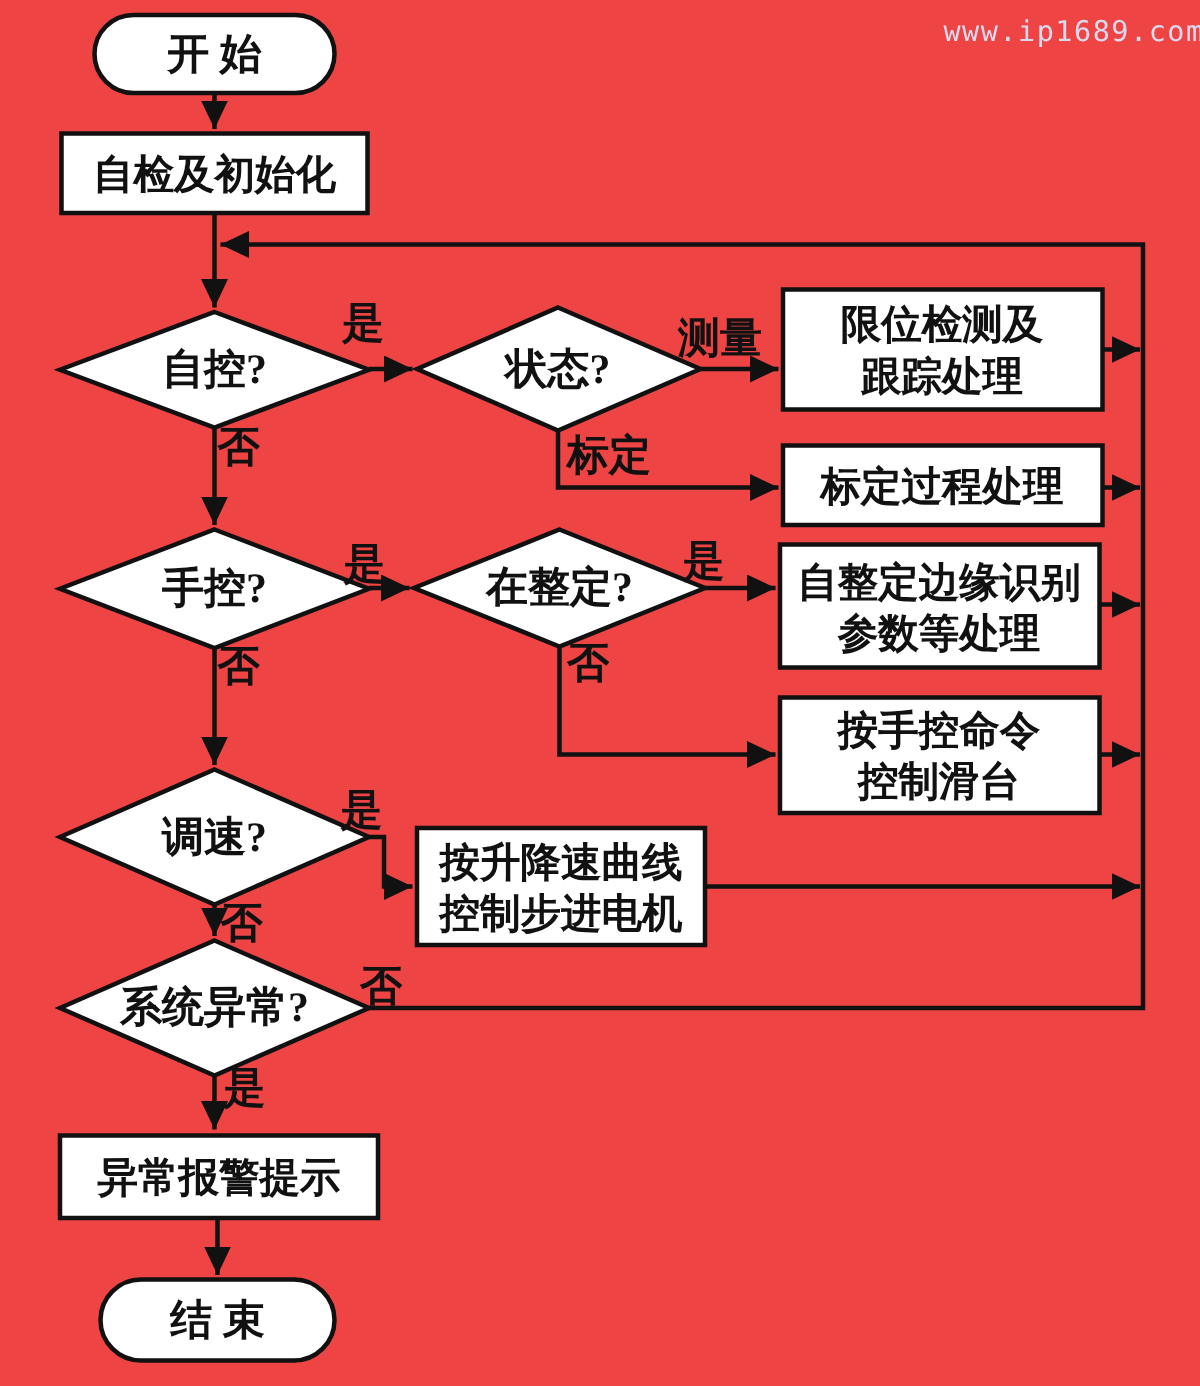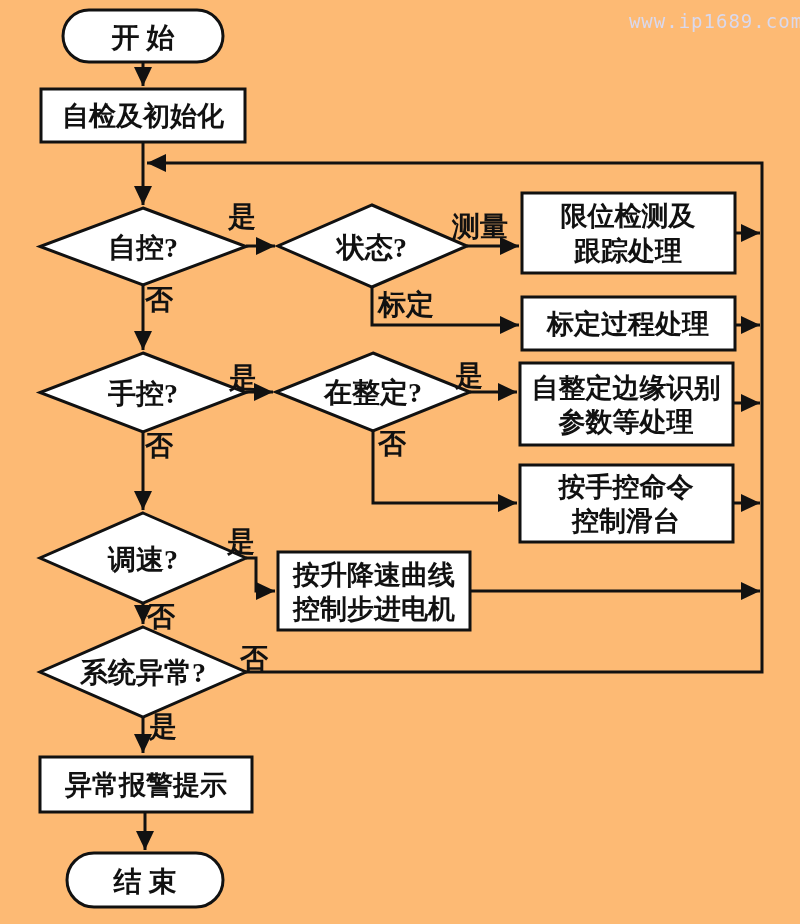--- a/index.html
+++ b/index.html
@@ -4,21 +4,21 @@
 <style>
   html, body {
     margin: 0;
     padding: 0;
     background: #ffffff;
   }
   .page {
     position: relative;
     width: 800px;
     height: 924px;
-    background: #fdba74;
+    background: #ef4444;
     overflow: hidden;
   }
   svg { display: block; }
   .edge {
     fill: none;
     stroke: #111111;
     stroke-width: 3;
     stroke-linejoin: miter;
   }
   .shape {

